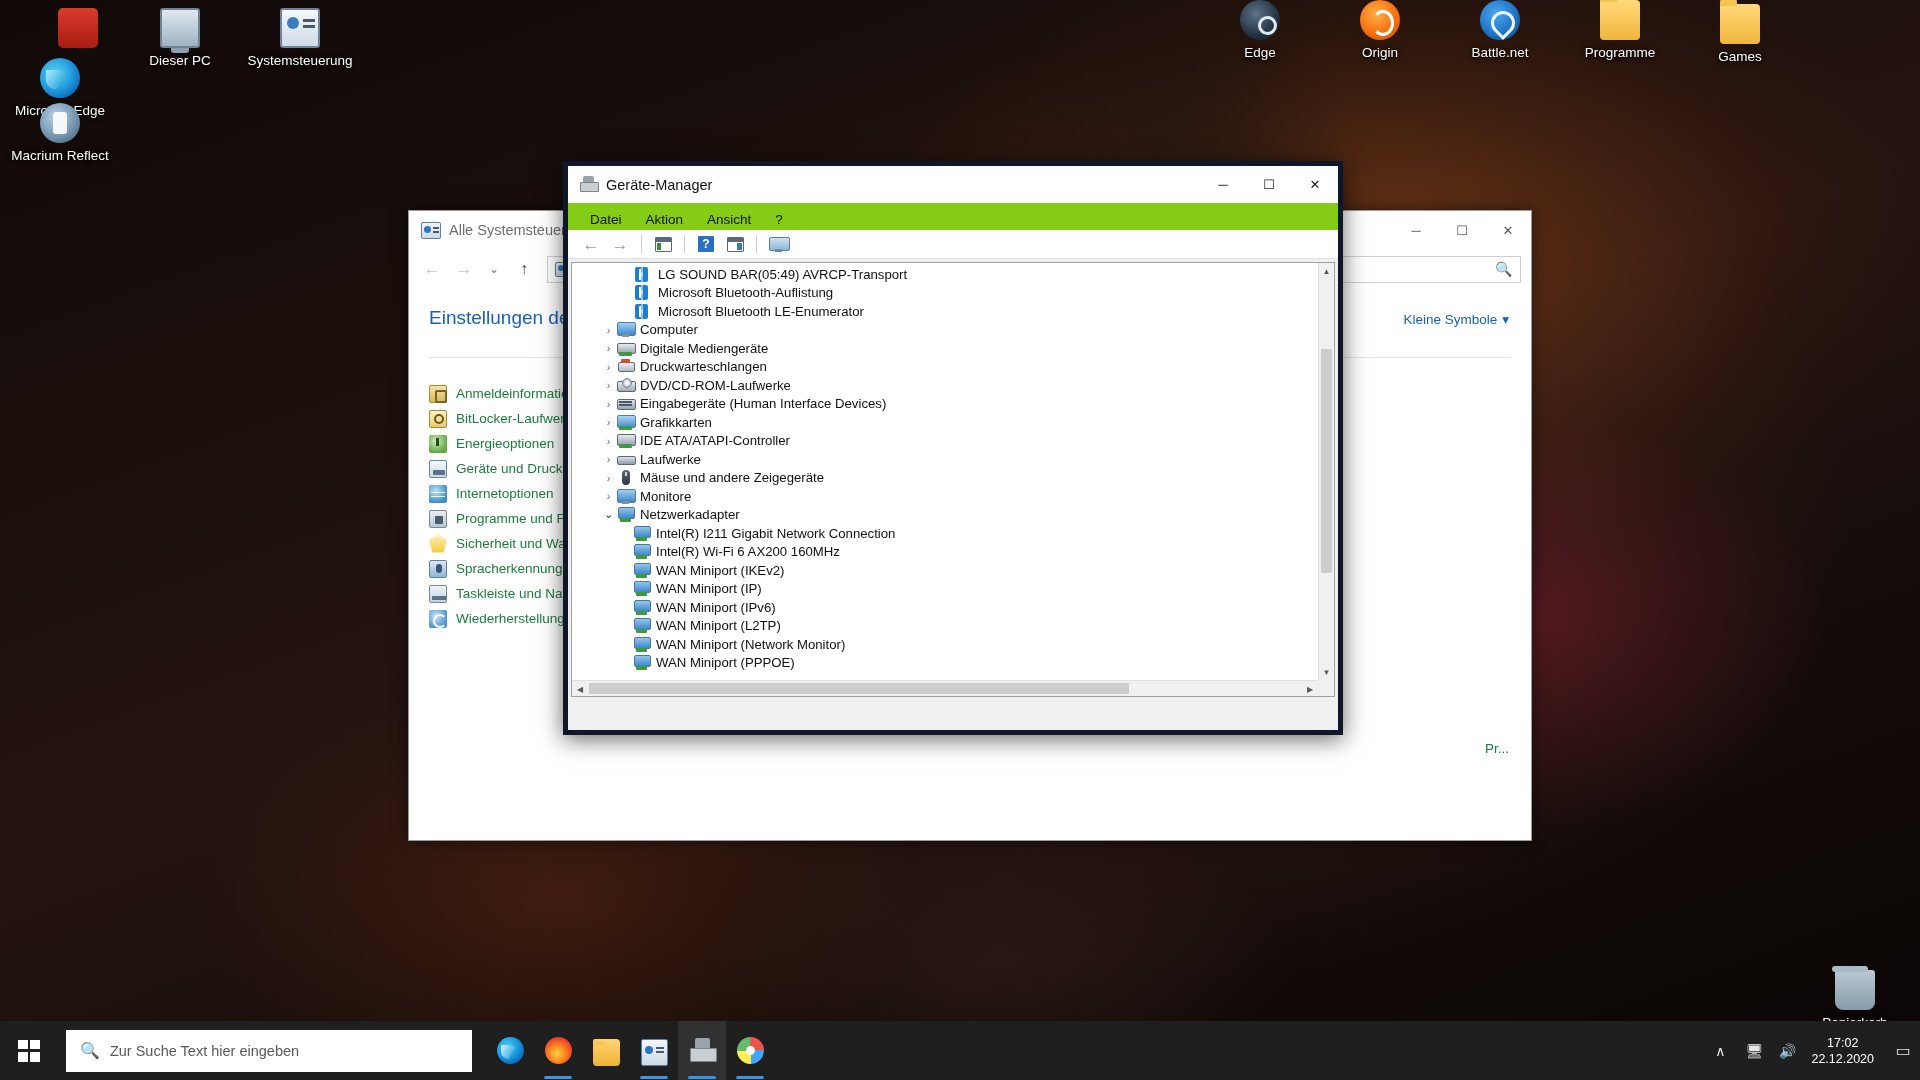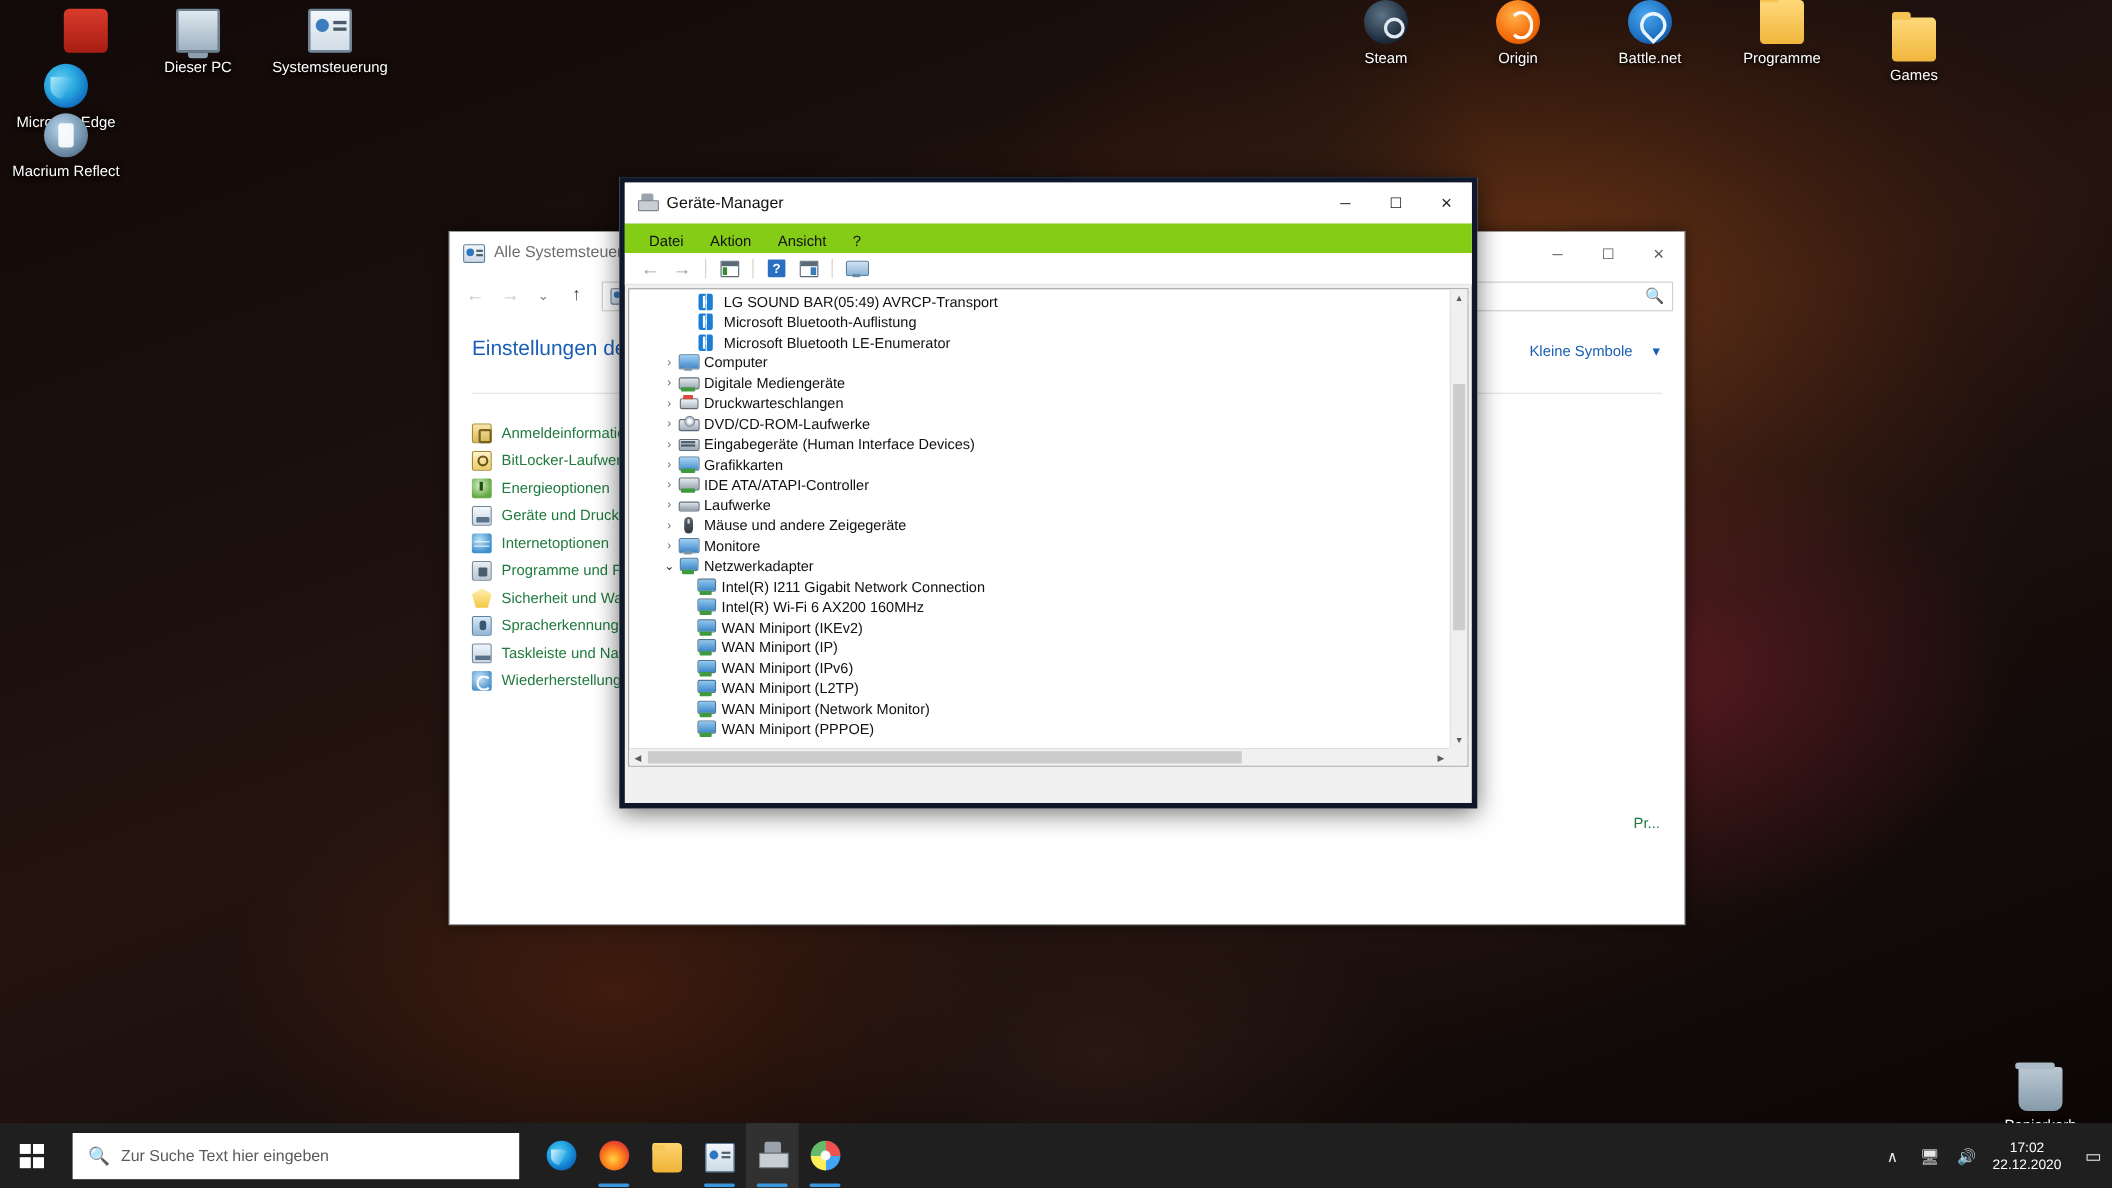--- a/index.html
+++ b/index.html
@@ -107,21 +107,21 @@
   #cpl-search {
     width: 218px; height: 27px; border:1px solid #cfcfcf; background:#fff;
     display:flex; align-items:center; justify-content:space-between; padding:0 7px; font-size:13px; color:#777;
   }
   #cpl-search .mag { color:#2b579a; font-size:14px; }
 
   #cpl-body { position:absolute; left:0; right:0; top:78px; bottom:0; background:#fff; overflow:hidden; }
   #cpl-heading { font-size: 19px; color: #1a5fb4; padding: 18px 0 0 20px; }
   #cpl-viewsel {
     position:absolute; right: 22px; top: 22px; font-size:13.5px; color:#1a5fb4;
-    display:flex; align-items:center; gap:18px;
+    display:flex; align-items:center; gap:5px;
   }
   #cpl-divider { position:absolute; left: 20px; right: 20px; top: 68px; height:1px; background:#e3e3e3; }
   #cpl-items { position:absolute; left: 20px; top: 92px; width: 320px; }
   .cpl-item { display:flex; align-items:center; gap:9px; height: 25px; font-size: 13.5px; color:#1f7a3d; }
   .cpl-item .ci { width:18px; height:18px; flex:0 0 18px; border-radius:2px; position:relative; }
   .ci-anmeld{background:linear-gradient(#f6e7a8,#d8b95a);border:1px solid #a88a2e;}
   .ci-anmeld::after{content:"";position:absolute;left:5px;top:4px;width:8px;height:9px;border:2px solid #7a6220;border-radius:2px;}
   .ci-bitlocker{background:linear-gradient(#fff3c9,#e8cb6a);border:1px solid #a8892d;}
   .ci-bitlocker::after{content:"";position:absolute;left:4px;top:3px;width:6px;height:6px;border:2px solid #6c5618;border-radius:50%;}
   .ci-energie{background:radial-gradient(circle at 40% 35%,#d6f0c4,#63a845 70%);border-radius:50%;}
@@ -278,35 +278,35 @@
     <div class="dicon" style="left: 0px; top: 58px;">
       <span class="glyph ico-edge"></span>
       <span class="cap">Microsoft Edge</span>
     </div>
     <div class="dicon" style="left: 0px; top: 103px;">
       <span class="glyph ico-macrium"></span>
       <span class="cap">Macrium Reflect</span>
     </div>
     <div class="dicon" style="left: 1200px; top: 0px;">
       <span class="glyph ico-steam"></span>
-      <span class="cap">Steam</span>
+      <span class="cap">Edge</span>
     </div>
     <div class="dicon" style="left: 1320px; top: 0px;">
       <span class="glyph ico-origin"></span>
       <span class="cap">Origin</span>
     </div>
     <div class="dicon" style="left: 1440px; top: 0px;">
       <span class="glyph ico-bnet"></span>
       <span class="cap">Battle.net</span>
     </div>
     <div class="dicon" style="left: 1560px; top: 0px;">
       <span class="glyph ico-folder"></span>
       <span class="cap">Programme</span>
     </div>
-    <div class="dicon" style="left: 1680px; top: 16px;">
+    <div class="dicon" style="left: 1680px; top: 4px;">
       <span class="glyph ico-folder"></span>
       <span class="cap">Games</span>
     </div>
     <div class="dicon" style="left: 1795px; top: 970px;">
       <span class="glyph ico-recycle"></span>
       <span class="cap">Papierkorb</span>
     </div>
   </div>
 
 <div id="cpl-window">

